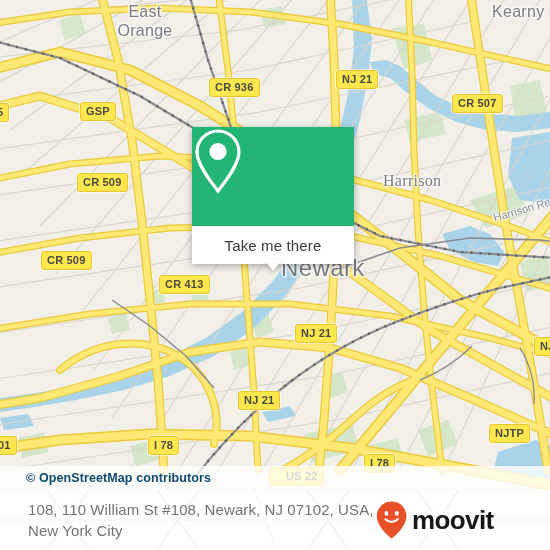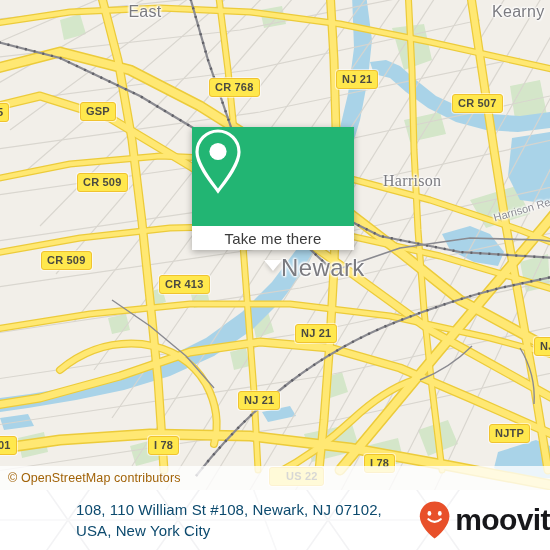--- a/index.html
+++ b/index.html
@@ -32,59 +32,59 @@
     box-shadow:0 0 0 1px rgba(255,255,255,.55);
   }
 
   
   .attrib{
     position:absolute;left:0;bottom:0;width:550px;height:24px;
     background:rgba(255,255,255,.78);
     display:flex;align-items:center;
   }
   .attrib span{
-    font-size:12.5px;color:#a16207;padding-left:8px;letter-spacing:.1px;
+    font-size:12.5px;color:#0c4a6e;padding-left:26px;letter-spacing:.1px;font-weight:bold;
   }
 
   
   .card{
     position:absolute;left:192px;top:127px;width:162px;
     box-shadow:0 2px 7px rgba(0,0,0,.30);
     background:#fff;
   }
   .card-head{
     height:99px;background:#22b573;
     display:flex;align-items:center;justify-content:center;
   }
   .card-foot{
-    height:24px;background:#fff;display:flex;align-items:center;justify-content:center;
+    height:38px;background:#fff;display:flex;align-items:center;justify-content:center;
   }
   .card-foot span{font-size:15px;color:#3b3b3b;letter-spacing:.15px;}
   .card-tail{
     position:absolute;left:50%;top:133px;margin-left:-9px;
     width:0;height:0;border-left:9px solid transparent;border-right:9px solid transparent;
     border-top:11px solid #fff;
     filter:drop-shadow(0 2px 2px rgba(0,0,0,.18));
   }
 
   
   .bottombar{
     position:absolute;left:0;top:490px;width:550px;height:60px;
     background:#fff;display:flex;align-items:center;overflow:hidden;
   }
   .bb-watermark{position:absolute;left:0;top:0;width:550px;height:60px;opacity:.55;}
   .address{
     position:relative;z-index:2;
     padding-left:28px;width:375px;box-sizing:border-box;
-    font-size:15px;line-height:21px;color:#0c4a6e;letter-spacing:.1px;margin-left:48px;
+    font-size:15px;line-height:21px;color:#737373;letter-spacing:.1px;
   }
   .logo{
     position:relative;z-index:2;display:flex;align-items:center;gap:3px;
   }
-  .logo-word{font-size:30px;font-weight:700;color:#17171a;letter-spacing:-.6px;line-height:1;}
+  .logo-word{font-size:26px;font-weight:700;color:#17171a;letter-spacing:-.6px;line-height:1;}
 </style>
 </head>
 <body>
 
 <div class="screen">
 
   <div class="map">
 
     <svg width="550" height="490" viewBox="0 0 550 490">
       <defs>
@@ -209,27 +209,28 @@
           <path d="M330 272 L400 248 L470 238 L540 240 L556 242" stroke-width="1.6"></path>
           <path d="M112 300 L150 326 L186 356 L214 388" stroke-width="1.4"></path>
           <path d="M420 380 Q450 368 472 346" stroke-width="1.4"></path>
           <path d="M520 348 Q536 374 534 404" stroke-width="1.4"></path>
         </g>
       </g>
     </svg>
 
     <div class="plabel city" style="left:100px;top:2px;text-align:center;width:90px;line-height:19px;">
       <div>East</div>
+      <div>Orange</div>
     </div>
     <div class="plabel city" style="left:448px;top:3px;margin-left:44px;">Kearny</div>
     <div class="plabel city" style="left:383px;top:172px;font-family:Liberation Serif, serif;">Harrison</div>
     <div class="plabel big" style="left:281px;top:254px;">Newark</div>
     <div class="plabel water" style="left:492px;top:212px;transform:rotate(-16deg);transform-origin:0 0;">Harrison Reach</div>
 
-    <div class="shield" style="left:209px;top:78px;">CR 768</div>
+    <div class="shield" style="left:209px;top:78px;">CR 936</div>
     <div class="shield" style="left:336px;top:70px;">NJ 21</div>
     <div class="shield" style="left:452px;top:94px;">CR 507</div>
     <div class="shield" style="left:80px;top:102px;">GSP</div>
     <div class="shield" style="left:77px;top:173px;">CR 509</div>
     <div class="shield" style="left:41px;top:251px;">CR 509</div>
     <div class="shield" style="left:159px;top:275px;">CR 413</div>
     <div class="shield" style="left:295px;top:324px;">NJ 21</div>
     <div class="shield" style="left:238px;top:391px;">NJ 21</div>
     <div class="shield" style="left:148px;top:436px;">I 78</div>
     <div class="shield" style="left:364px;top:454px;">I 78</div>

